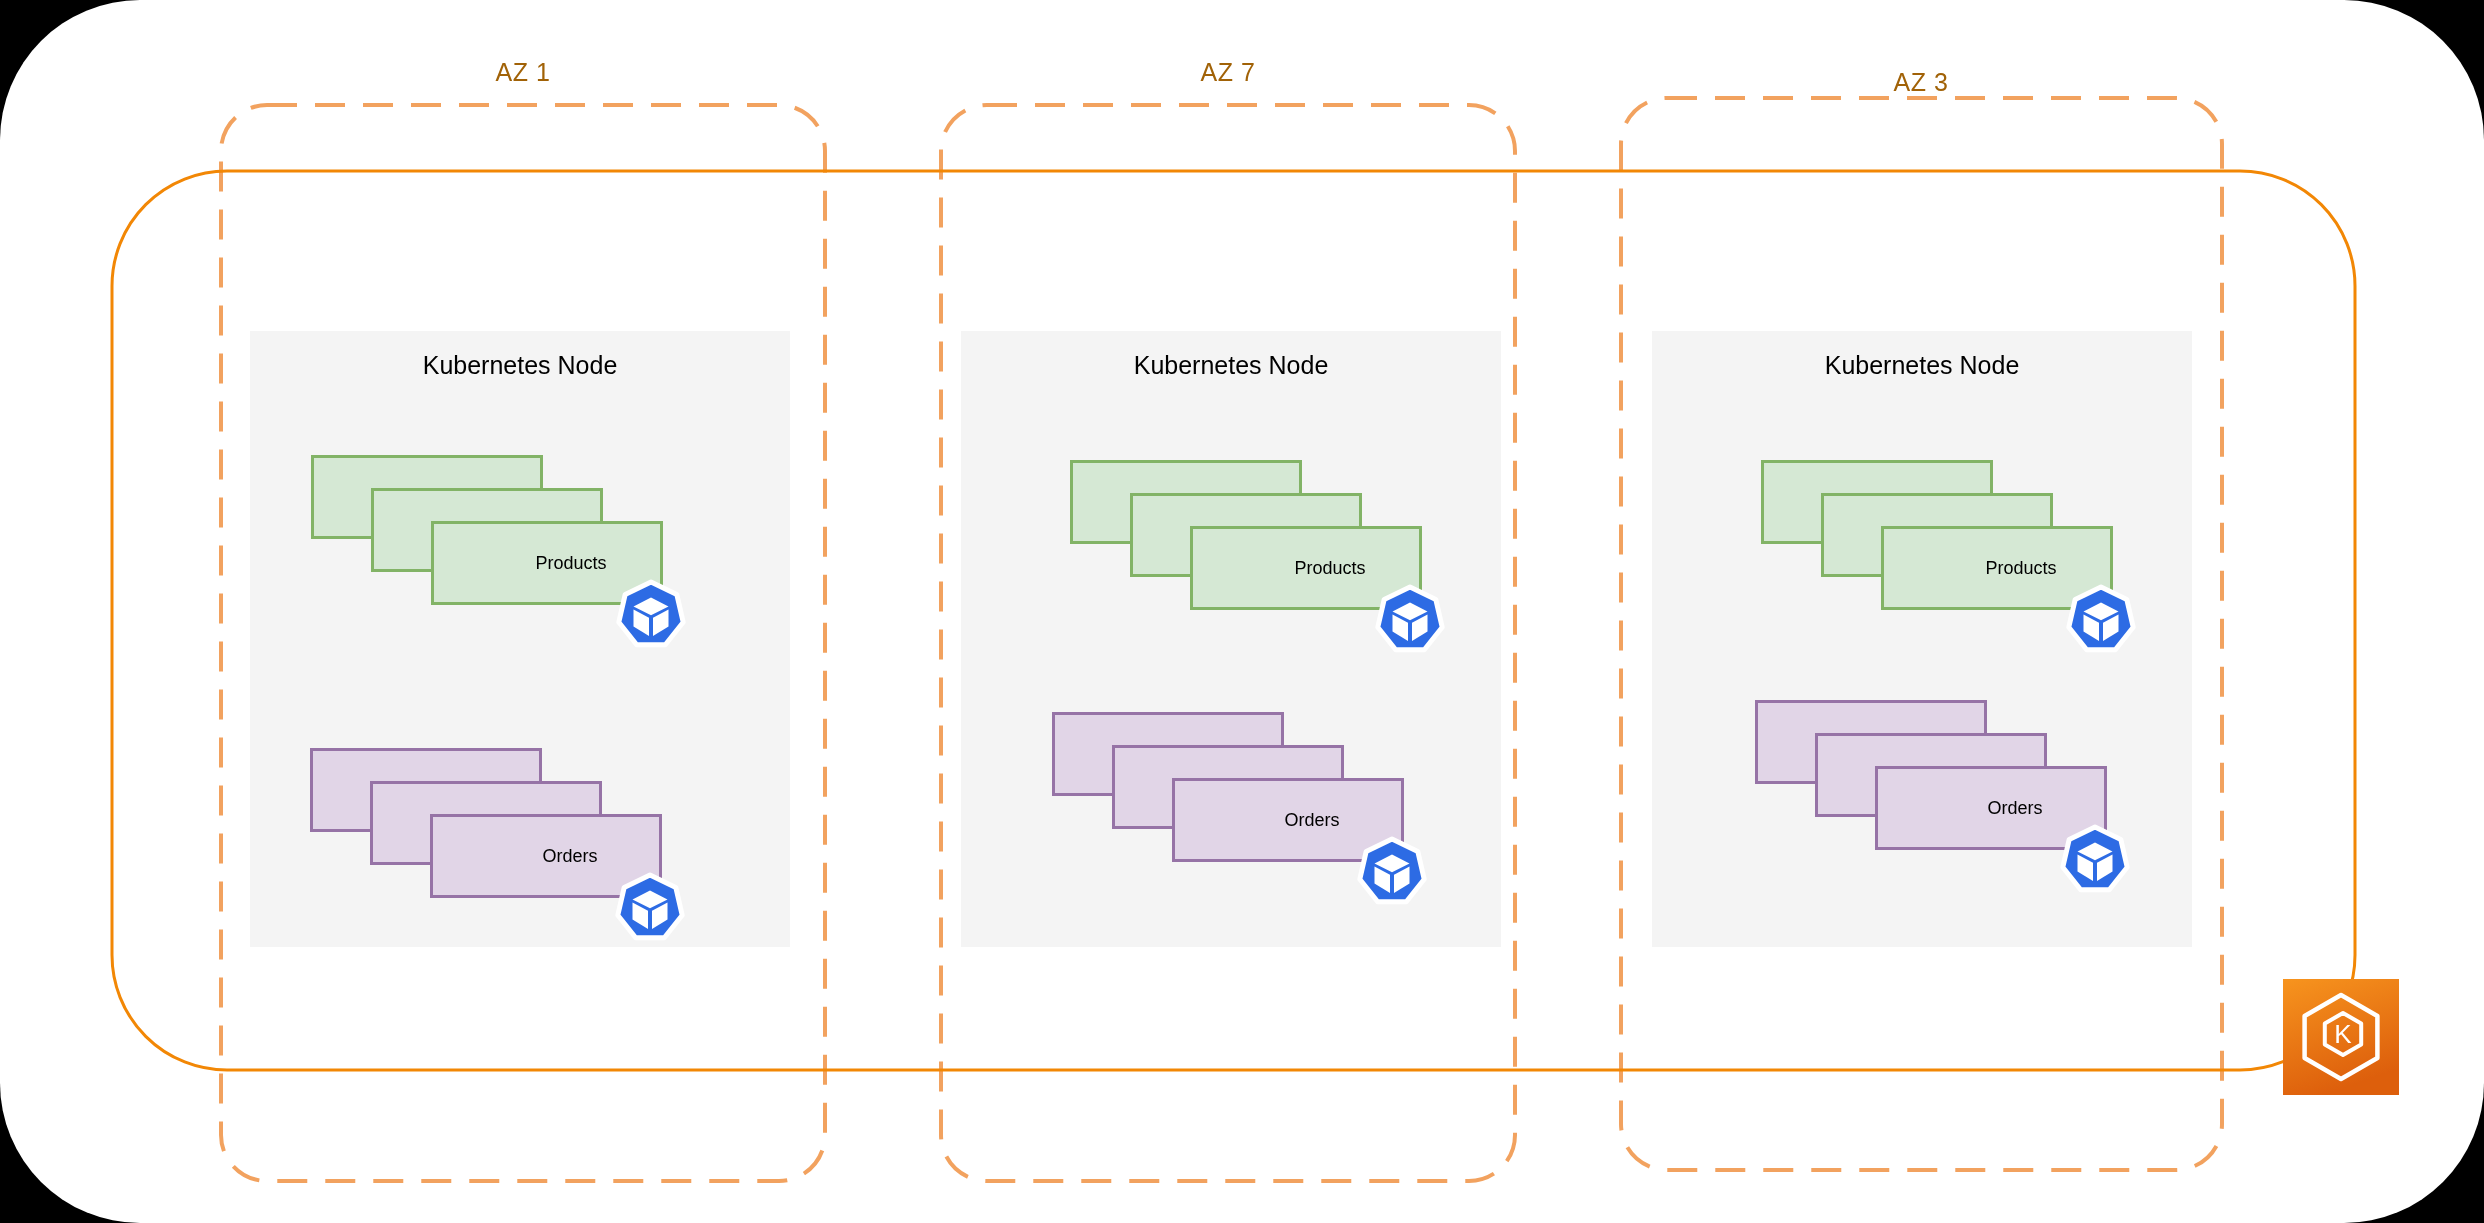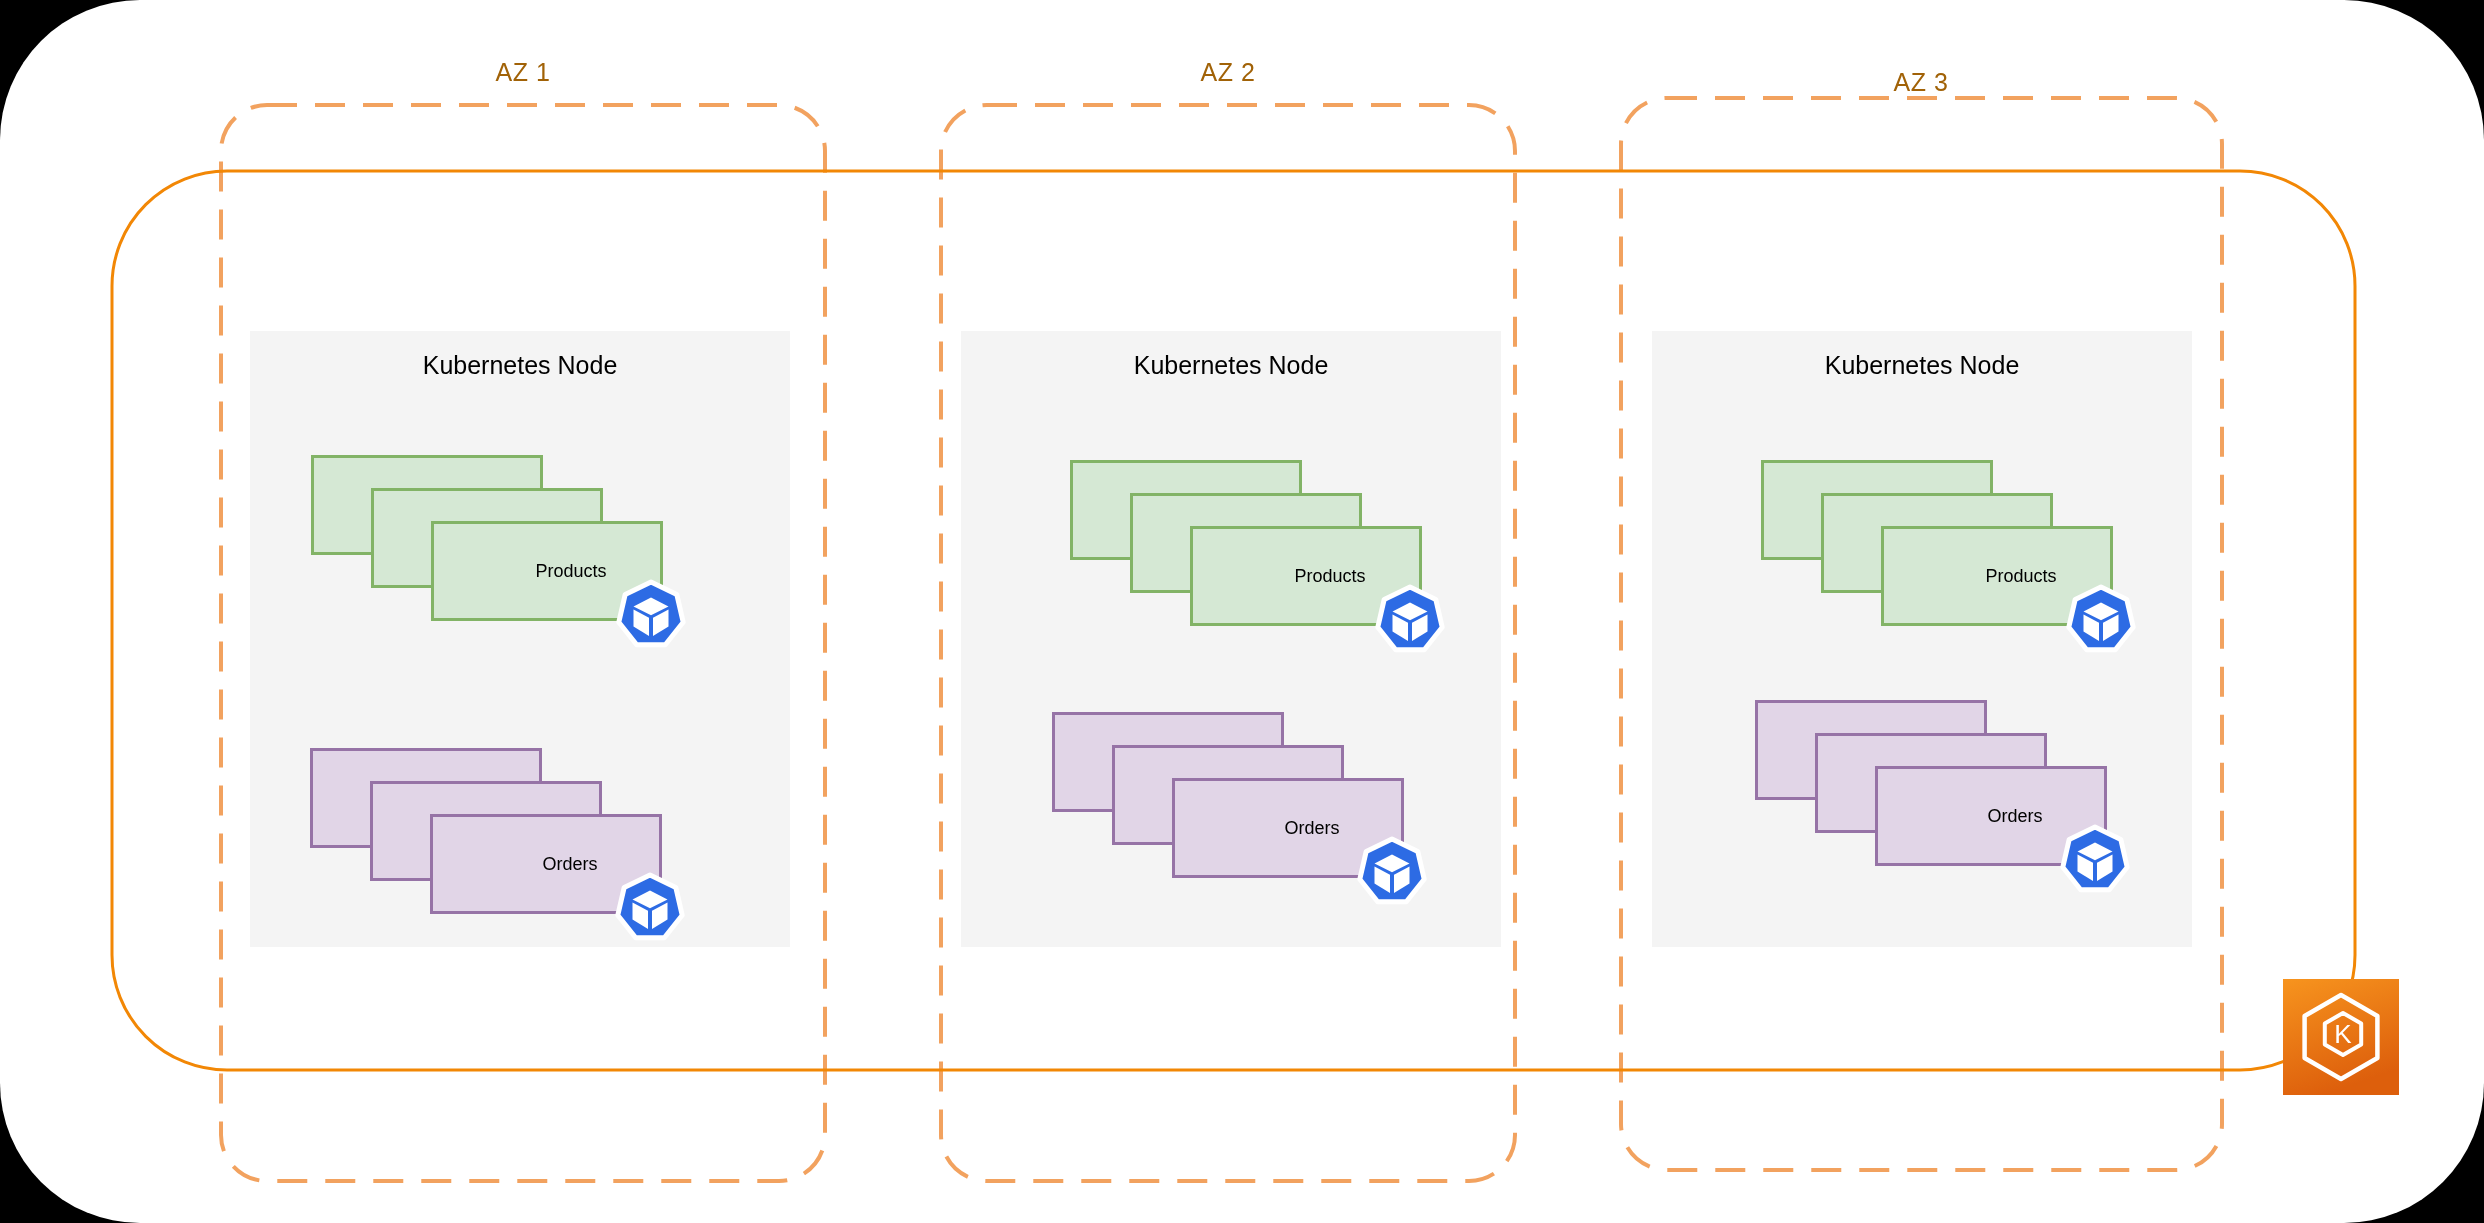--- a/index.html
+++ b/index.html
@@ -17,21 +17,21 @@
   .node.n2{left:961px;top:331px;}
   .node.n3{left:1652px;top:331px;}
   .node-title{position:absolute;left:0;top:20px;width:100%;text-align:center;font-size:25px;color:#000;}
   .stack{position:absolute;width:352px;height:154px;}
   .n1 .stack.products{left:61px;top:124px;}
   .n1 .stack.orders{left:60px;top:417px;}
   .n2 .stack.products{left:109px;top:129px;}
   .n2 .stack.orders{left:91px;top:381px;}
   .n3 .stack.products{left:109px;top:129px;}
   .n3 .stack.orders{left:103px;top:369px;}
-  .card{position:absolute;width:232px;height:100px;box-sizing:border-box;border:3px solid;padding-left:48px;}
+  .card{position:absolute;width:232px;height:84px;box-sizing:border-box;border:3px solid;padding-left:48px;}
   .card.c0{left:0;top:0;}
   .card.c1{left:60px;top:33px;}
   .card.c2{left:120px;top:66px;display:flex;align-items:center;justify-content:center;}
   .products .card{background:#d5e8d4;border-color:#82b366;}
   .orders .card{background:#e1d5e7;border-color:#9673a6;}
   .card-label{font-size:18px;color:#000;}
   .pod-icon{position:absolute;left:304px;top:124px;width:72px;height:72px;z-index:4;}
   .eks-icon{position:absolute;left:2283px;top:979px;width:116px;height:116px;z-index:5;}
   .hidden-defs{position:absolute;width:0;height:0;overflow:hidden;}
 </style>
@@ -52,21 +52,21 @@
 <div class="canvas">
 
   <svg class="boundaries" width="2484" height="1223" viewBox="0 0 2484 1223">
     <rect x="221" y="105" width="604" height="1076" rx="46" fill="none" stroke="#F2A25F" stroke-width="4" stroke-dasharray="30 18"></rect>
     <rect x="941" y="105" width="574" height="1076" rx="46" fill="none" stroke="#F2A25F" stroke-width="4" stroke-dasharray="30 18"></rect>
     <rect x="1621" y="98" width="601" height="1072" rx="46" fill="none" stroke="#F2A25F" stroke-width="4" stroke-dasharray="30 18"></rect>
     <rect x="112" y="171" width="2243" height="899" rx="115" fill="none" stroke="#F28705" stroke-width="3"></rect>
   </svg>
 
   <div class="az-label az1">AZ 1</div>
-  <div class="az-label az2">AZ 2</div>
+  <div class="az-label az2">AZ 7</div>
   <div class="az-label az3">AZ 3</div>
 
   <div class="node n1">
     <div class="node-title">Kubernetes Node</div>
     <div class="stack products">
       <div class="card c0"></div>
       <div class="card c1"></div>
       <div class="card c2">
         <span class="card-label">Products</span>
       </div>

